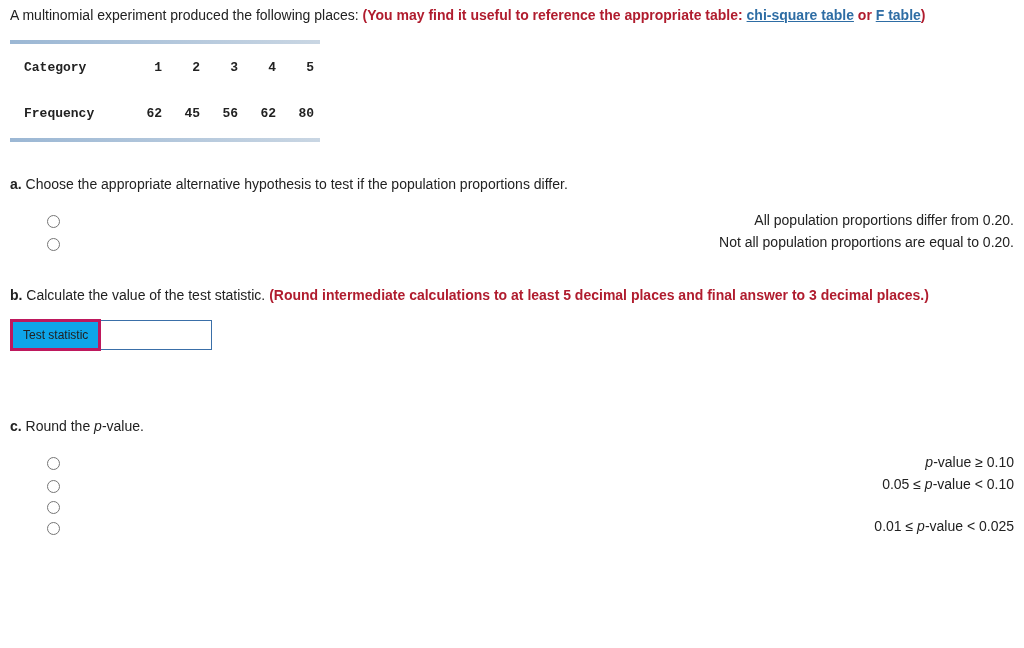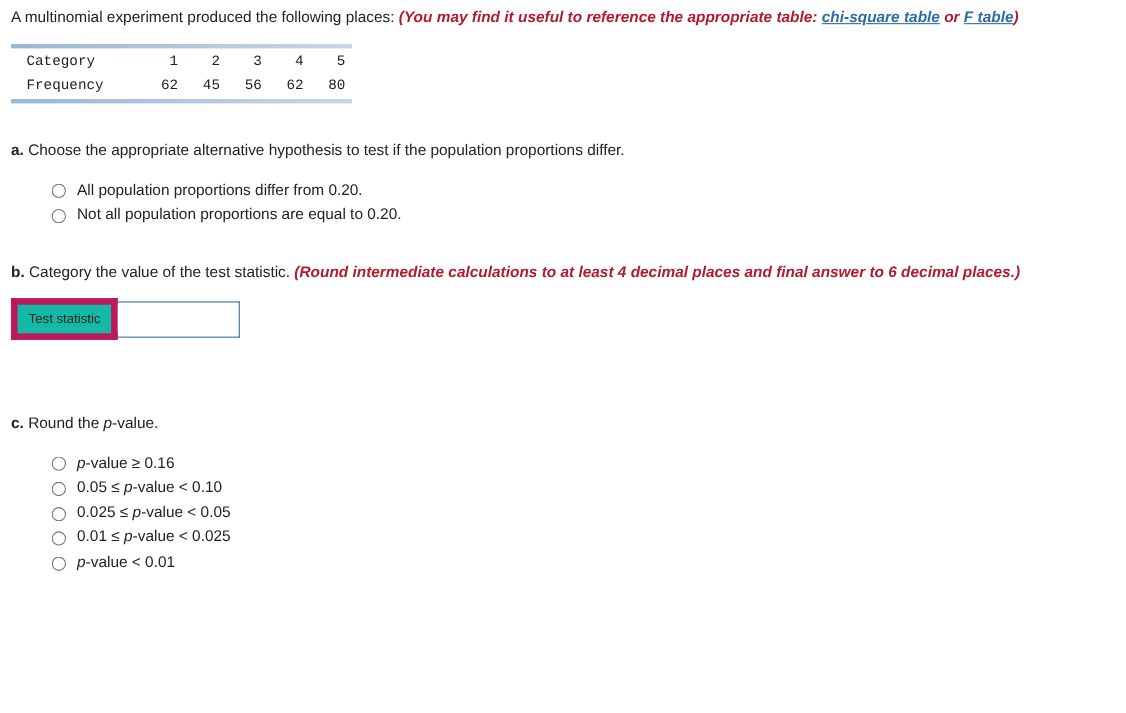--- a/index.html
+++ b/index.html
@@ -6,21 +6,21 @@
     font-family: Arial, Helvetica, sans-serif;
     font-size: 14px;
     color: #222;
     margin: 0;
     padding: 6px 10px;
     line-height: 1.4;
     width: 1024px;
     box-sizing: border-box;
   }
   .intro-line {}
-  .highlight-red { color: #b01c2e; font-weight: bold; font-style: italic; }
+  .highlight-red { color: #b01c2e; font-weight: bold; }
   a.blue-link { color: #2e6da4; text-decoration: underline; }
 
   .data-table-wrap {
     margin: 14px 0 18px 0;
     width: 310px;
   }
   .data-table-wrap .bar-top {
     height: 4px;
     background: linear-gradient(to right, #9bb7d4 0%, #c9d6e3 100%);
     margin-bottom: 1px;
@@ -30,50 +30,50 @@
     background: linear-gradient(to right, #9bb7d4 0%, #c9d6e3 100%);
     margin-top: 1px;
   }
   table.freq {
     border-collapse: collapse;
     width: 100%;
     font-family: "Courier New", monospace;
     font-size: 13px;
   }
   table.freq td, table.freq th {
-    padding: 2px 6px;
+    padding: 14px 6px;
     text-align: right;
-    font-weight: normal;
+    font-weight: bold;
   }
   table.freq td.lbl {
     text-align: left;
     padding-left: 14px;
     width: 100px;
   }
 
   .section { margin: 33px 0; }
   .section .q-label { font-weight: bold; }
 
   .radio-group { margin: 16px 0 16px 32px; }
-  .radio-item { display: flex; align-items: center; margin: 3px 0; }
+  .radio-item { display: flex; align-items: center; margin: 3px 0; justify-content: space-between; }
   .radio-item input[type=radio] { margin-right: 10px; }
 
   .stat-table-wrap {
     margin-top: 14px;
     display: inline-block;
   }
   table.stat {
     border-collapse: collapse;
     font-size: 12px;
     border: 1px solid #888;
   }
   table.stat td {
-    border: 6px solid #be185d;
+    border: 3px solid #be185d;
     padding: 4px 10px;
-    background: #14b8a6;
+    background: #0ea5e9;
     height: 18px;
   }
   table.stat td.input-cell {
     background: #fff;
     width: 90px;
     border: 1px solid #3a6fa8;
   }
 
   .ital { font-style: italic; }
 </style>
@@ -119,50 +119,45 @@
       <span>All population proportions differ from 0.20.</span>
     </div>
     <div class="radio-item">
       <input type="radio" name="qa" style="">
       <span>Not all population proportions are equal to 0.20.</span>
     </div>
   </div>
 </div>
 
 <div class="section">
-  <span class="q-label">b.</span><span> Category the value of the test statistic. </span><span class="highlight-red">(Round intermediate calculations to at least 4 decimal places and final answer to 6 decimal places.)</span>
+  <span class="q-label">b.</span><span> Calculate the value of the test statistic. </span><span class="highlight-red">(Round intermediate calculations to at least 5 decimal places and final answer to 3 decimal places.)</span>
   <div class="stat-table-wrap">
     <table class="stat">
       <tbody>
           <tr>
         <td>Test statistic</td>
         <td class="input-cell"></td>
       </tr>
     </tbody>
       </table>
   </div>
 </div>
 
 <div class="section" style="margin-top:60px;">
   <span class="q-label">c.</span><span> Round the </span><span class="ital">p</span><span>-value.</span>
   <div class="radio-group">
     <div class="radio-item">
       <input type="radio" name="qc" style="">
-      <span><span></span><span class="ital">p</span><span>-value ≥ 0.16</span></span>
+      <span><span></span><span class="ital">p</span><span>-value ≥ 0.10</span></span>
     </div>
     <div class="radio-item">
       <input type="radio" name="qc" style="">
       <span><span>0.05 ≤ </span><span class="ital">p</span><span>-value &lt; 0.10</span></span>
     </div>
     <div class="radio-item">
       <input type="radio" name="qc" style="">
-      <span><span>0.025 ≤ </span><span class="ital">p</span><span>-value &lt; 0.05</span></span>
     </div>
     <div class="radio-item">
       <input type="radio" name="qc" style="">
       <span><span>0.01 ≤ </span><span class="ital">p</span><span>-value &lt; 0.025</span></span>
     </div>
-    <div class="radio-item">
-      <input type="radio" name="qc" style="">
-      <span><span></span><span class="ital">p</span><span>-value &lt; 0.01</span></span>
-    </div>
   </div>
 </div>
 
 </body></html>

